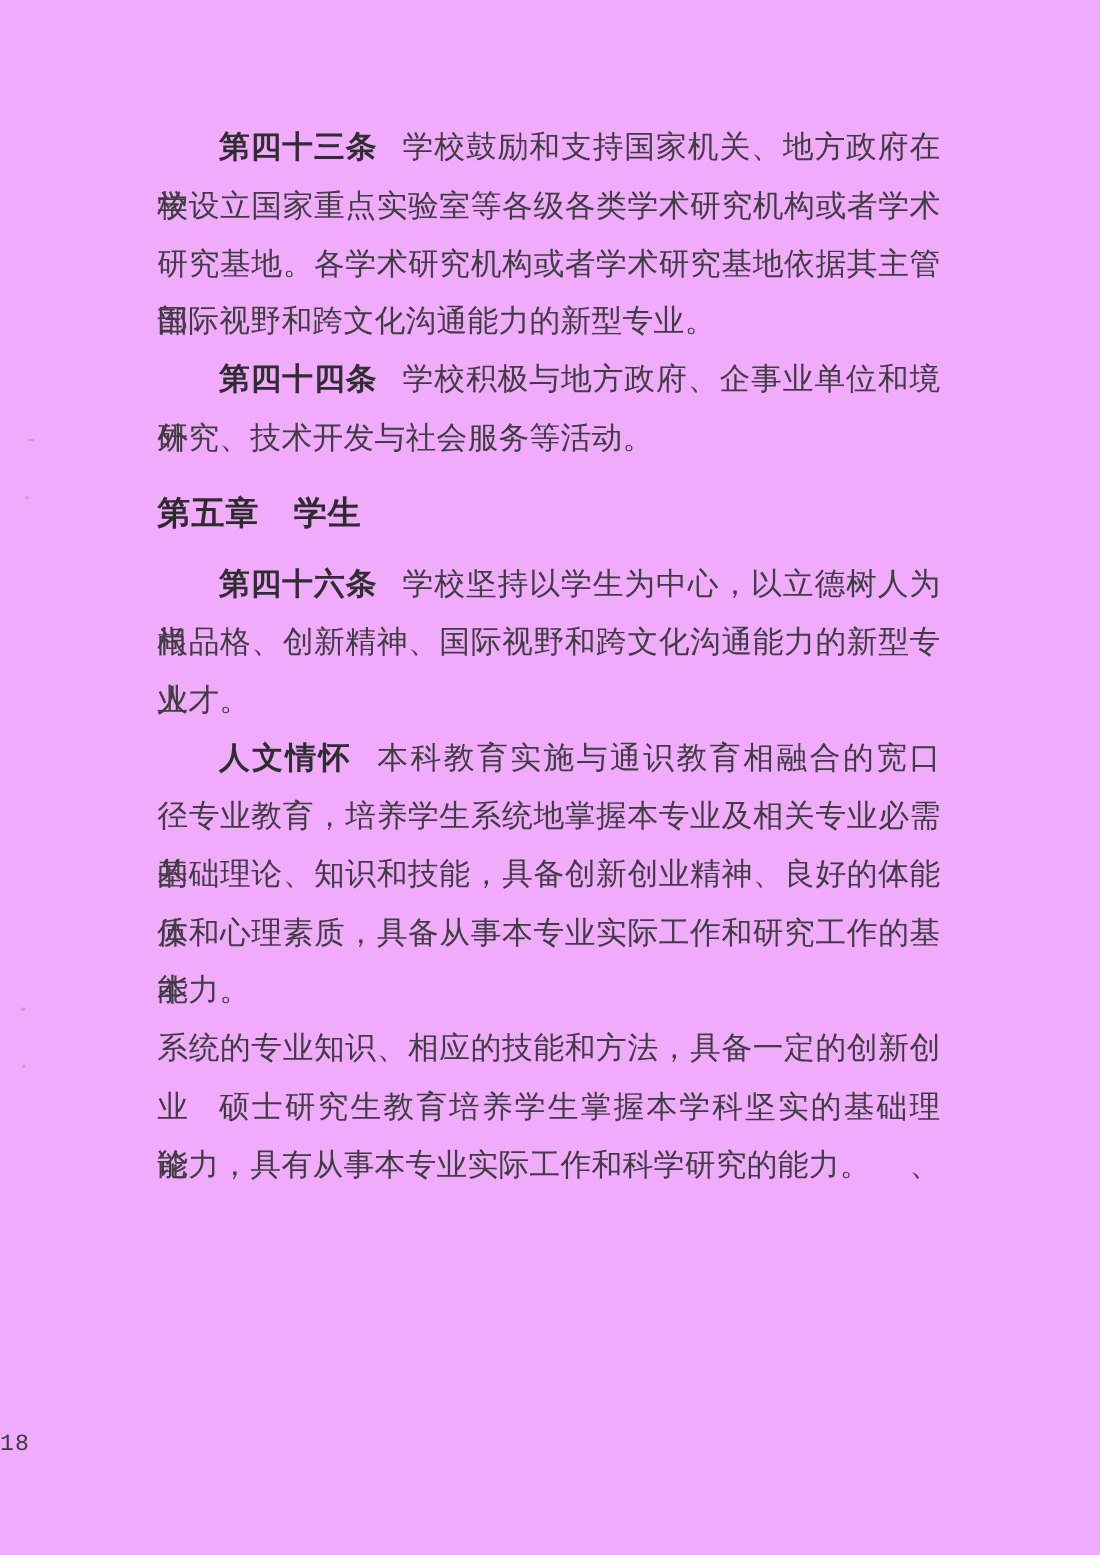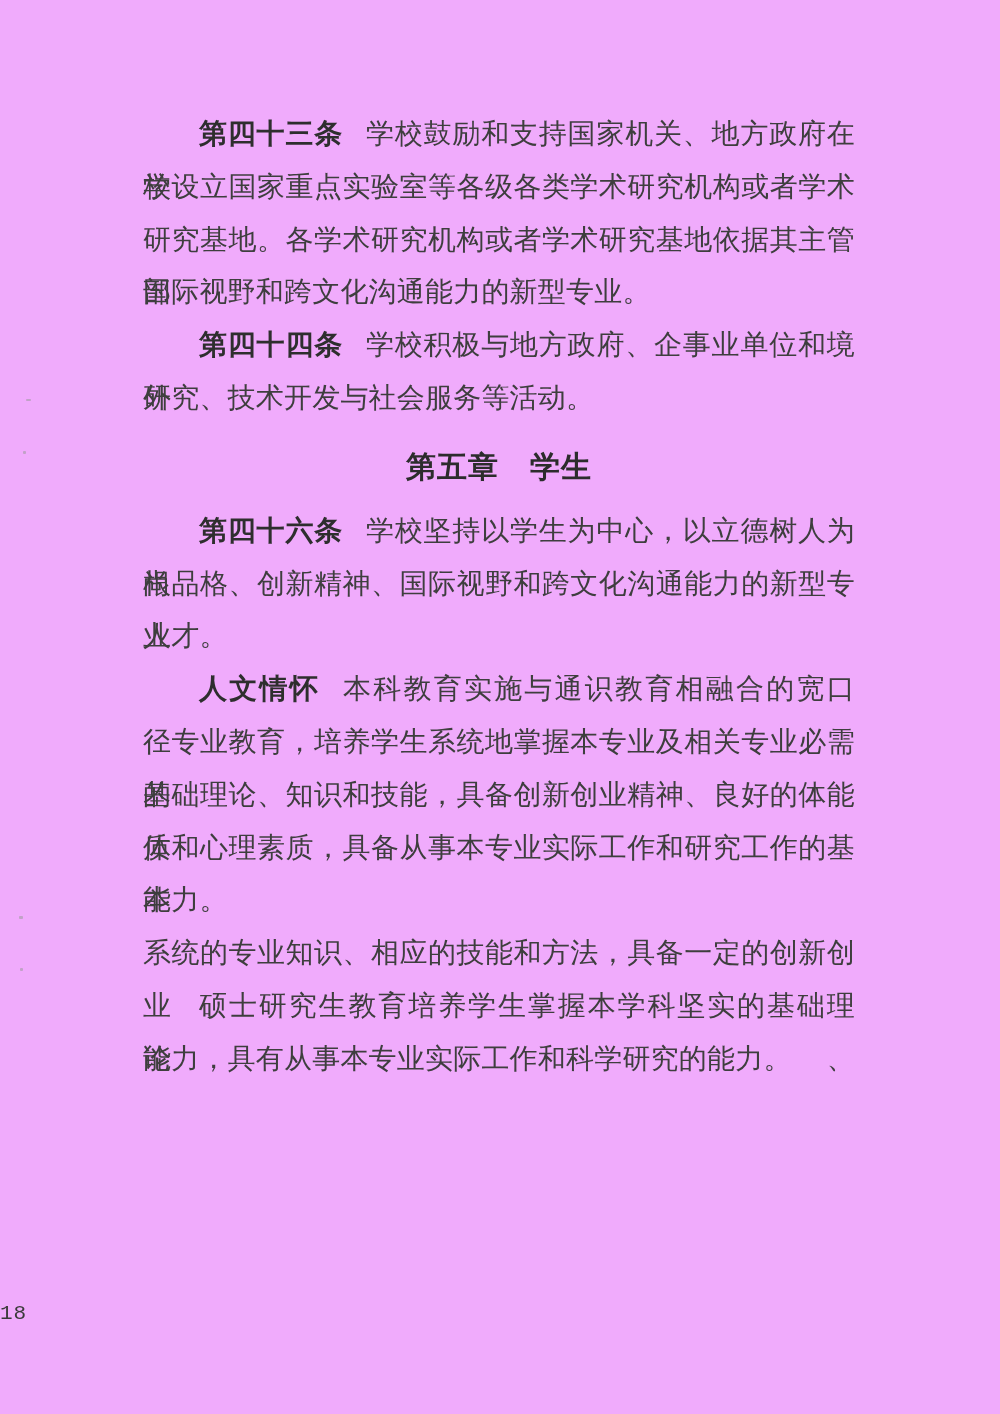--- a/index.html
+++ b/index.html
@@ -47,21 +47,20 @@
   .b {
     font-weight: 700;
     color: #2e2e2e;
     margin-right: 0.82em;
   }
   .chapter-heading {
     font-size: 30px;
     line-height: 53px;
     height: 53px;
     margin: 15px 0 12px 0;
-    text-align: center;
     font-weight: 700;
     color: #2c2c2c;
     letter-spacing: 1px;
   }
   .page-number {
     position: absolute;
     top: 1302px;
     left: 0;
     width: 100%;
     font-size: 21px;

